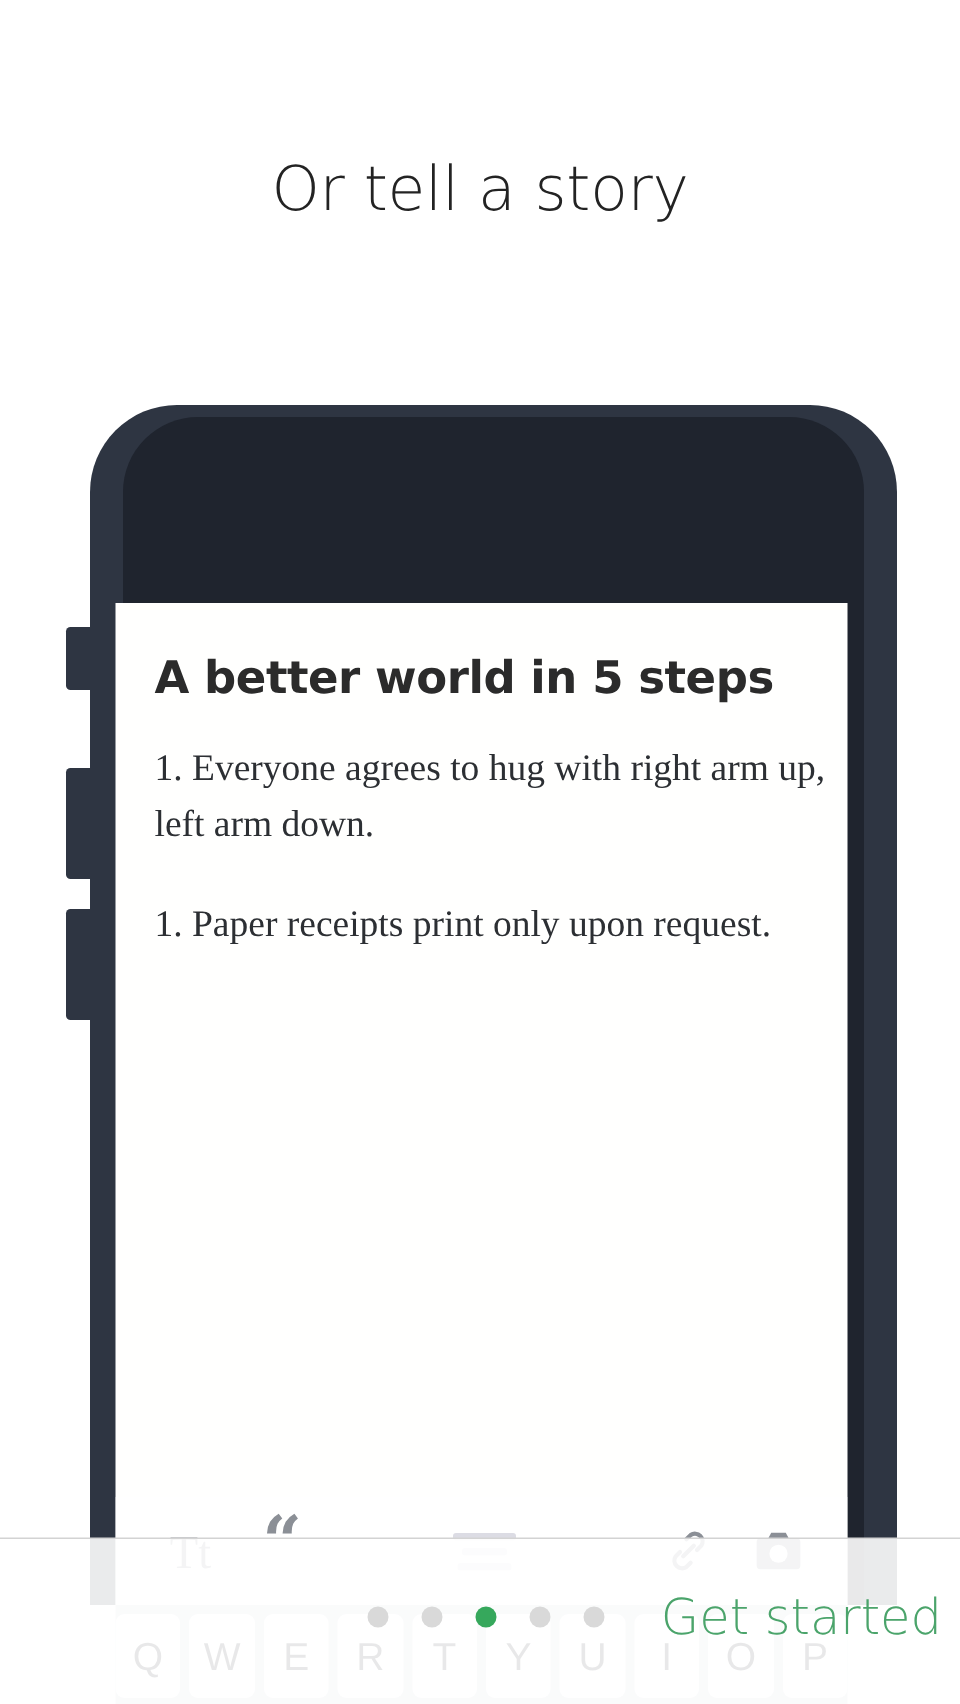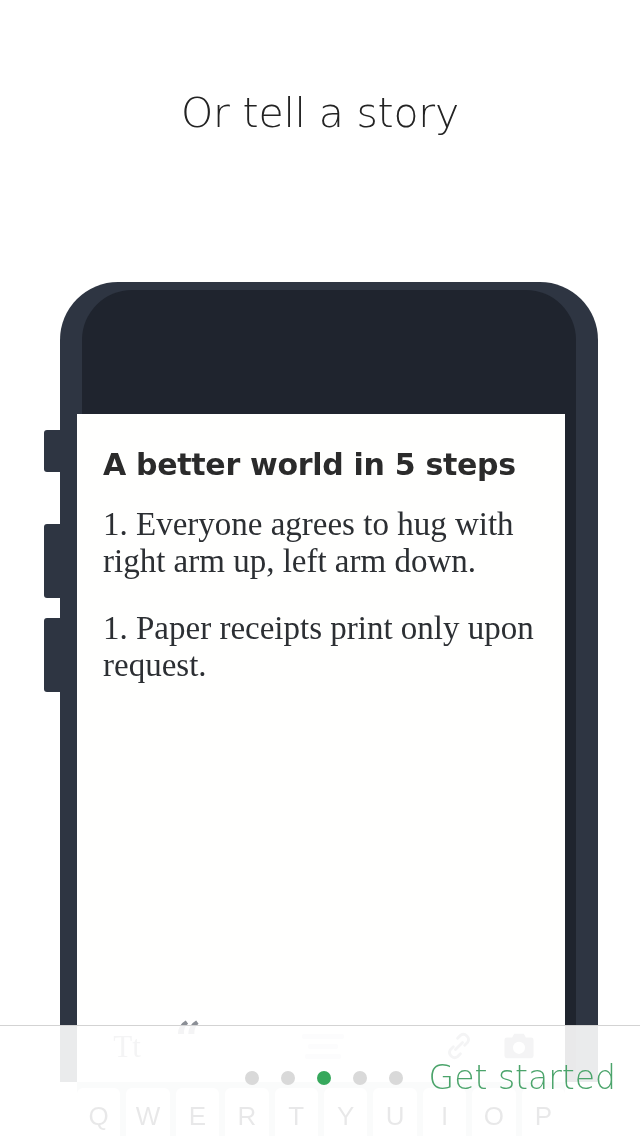--- a/index.html
+++ b/index.html
@@ -7,36 +7,36 @@
   body{
     background:#ffffff;
     font-family:"Liberation Sans", sans-serif;
     position:relative;
     overflow:hidden;
   }
 
   
   .headline{
     position:absolute;
-    top:88px; left:0; width:640px;
+    top:101px; left:0; width:640px;
     text-align:center;
     font-family:"DejaVu Sans", sans-serif;
     font-weight:300;
     font-size:41px;
     line-height:51px;
     color:#232323;
     letter-spacing:-0.2px;
   }
   .headline .l{ display:block; }
 
   
   .phone{
     position:absolute;
     left:44px; top:270px;
-    width:554px; height:800px;margin-top:12px;
+    width:554px; height:800px;
   }
   .phone-body{
     position:absolute;
     left:16px; top:0;
     width:538px; height:800px;
     background:#2e3542;
     border-radius:58px 58px 0 0;
   }
   .phone-inner{
     position:absolute;
@@ -88,21 +88,21 @@
     font-family:"DejaVu Sans", sans-serif;
     font-weight:bold;
     font-size:30px;
     line-height:34px;
     color:#2b2b2b;
     letter-spacing:-0.3px;
     margin-bottom:24px;
   }
   .doc-p{
     font-family:"Liberation Serif", serif;
-    font-size:33px;
+    font-size:25px;
     line-height:37px;
     color:#2c2f33;
     margin-bottom:30px;
   }
   .doc-p:last-child{ margin-bottom:0; }
   .caret{
     display:inline-block;
     width:3px; height:26px;
     background:#4a78d8;
     vertical-align:-5px;
@@ -200,21 +200,21 @@
     gap:22px;
   }
   .dot{
     width:14px; height:14px;
     border-radius:50%;
     background:#d9d9d9;
   }
   .dot.active{ background:#36a85c; }
   .get-started{
     position:absolute;
-    right:24px; top:1058px;
+    right:12px; top:1058px;
     font-family:"DejaVu Sans", sans-serif;
     font-weight:300;
     font-size:33px;
     line-height:40px;
     color:#4ba46b;
   }
 </style>
 </head>
 <body>
 

